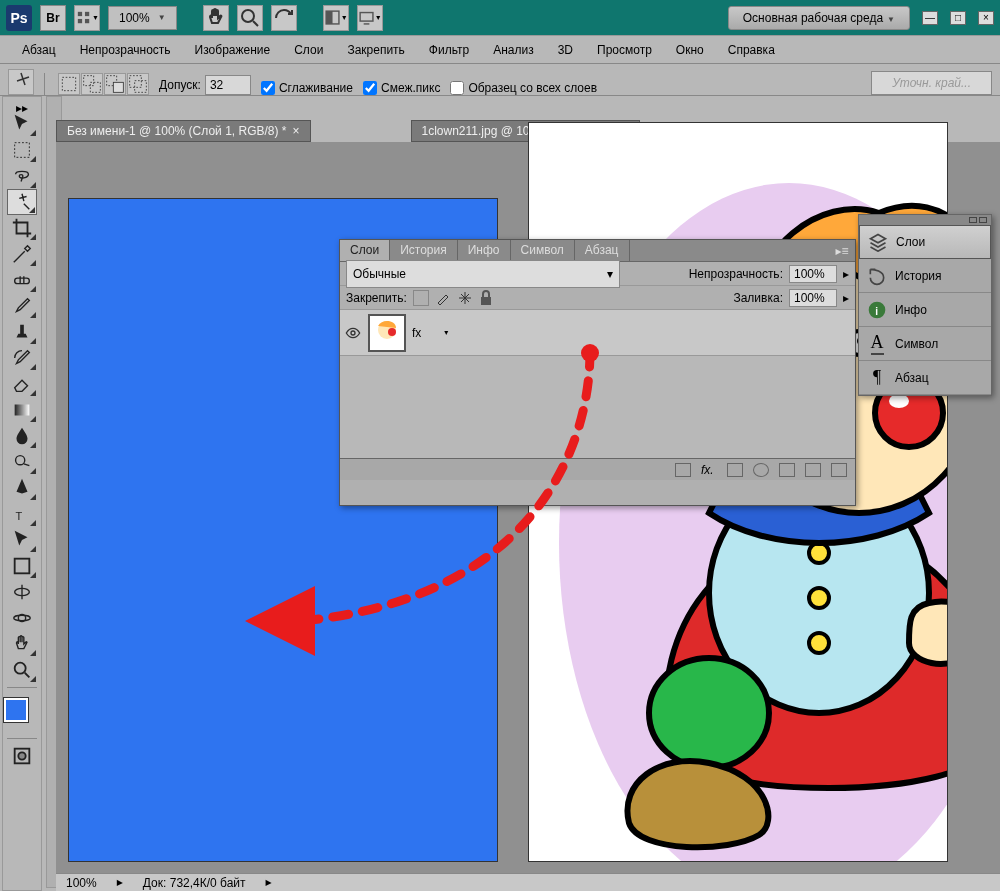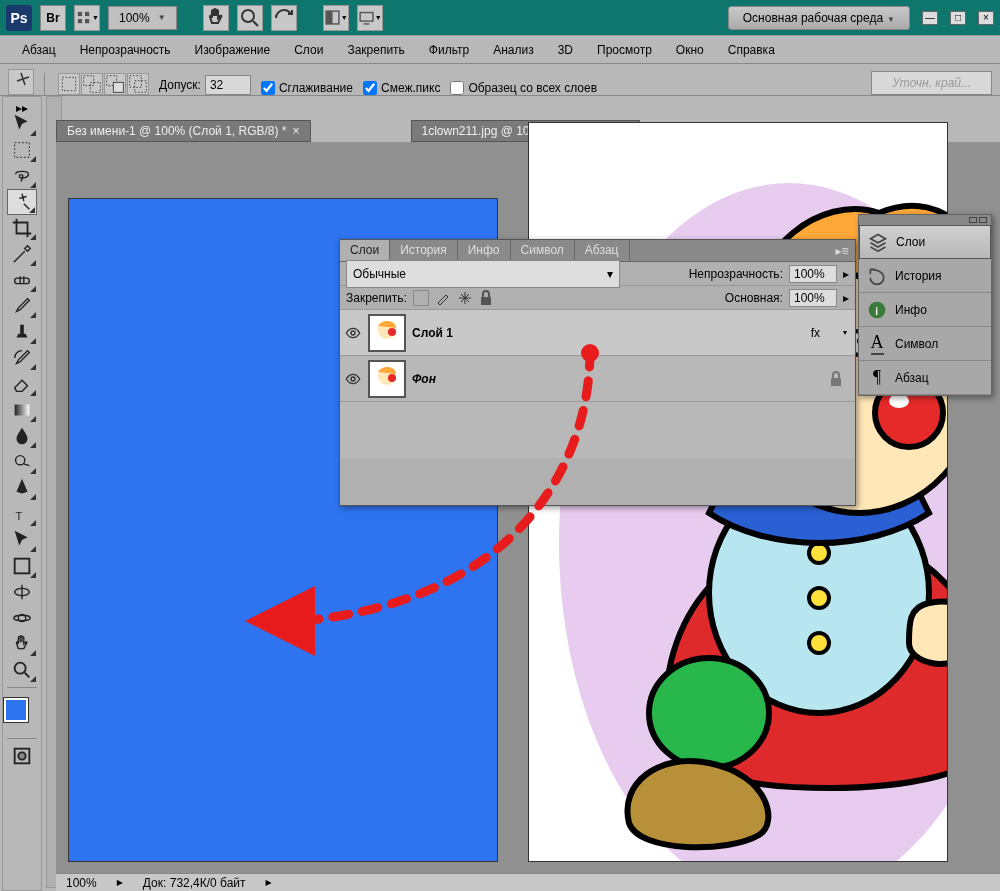--- a/index.html
+++ b/index.html
@@ -415,65 +415,52 @@
       <svg width="16" height="16">
           <path d="M3 13l8-8 2 2-8 8z" fill="none" stroke="#333"></path>
         </svg>
       <svg width="16" height="16">
           <path d="M8 2v12M2 8h12M4 4l8 8M12 4l-8 8" stroke="#333"></path>
         </svg>
       <svg width="14" height="16">
           <rect x="2" y="7" width="10" height="8" fill="#555"></rect>
           <path d="M4 7V4a3 3 0 016 0v3" fill="none" stroke="#555" stroke-width="2"></path>
         </svg>
-      <span style="margin-left:auto">Основная:</span>
+      <span style="margin-left:auto">Заливка:</span>
       <input class="lp-val" value="100%" style="">
         <span>▸</span>
     </div>
     <div class="lp-list">
       <div class="layer-item selected">
         <div class="layer-eye">
             <svg width="16" height="16" viewBox="0 0 24 24" fill="none" stroke="#333" stroke-width="2">
               <path d="M2 12s4-7 10-7 10 7 10 7-4 7-10 7S2 12 2 12z"></path>
               <circle cx="12" cy="12" r="3"></circle>
             </svg>
           </div>
         <div class="layer-thumb">
             <svg width="34" height="34" viewBox="0 0 34 34">
               <rect width="34" height="34" fill="#fff"></rect>
               <circle cx="17" cy="14" r="9" fill="#ffe7b8"></circle>
               <circle cx="22" cy="16" r="4" fill="#e62a2a"></circle>
               <path d="M8 10c4-8 18-6 18 2" fill="#ffa83a"></path>
             </svg>
           </div>
-        <span class="layer-name">Слой 1</span>
         <span style="margin-right:17px">fx</span>
         <span style="font-size:8px;margin-right:4px">▾</span>
       </div>
-      <div class="layer-item">
-        <div class="layer-eye">
-            <svg width="16" height="16" viewBox="0 0 24 24" fill="none" stroke="#333" stroke-width="2">
-              <path d="M2 12s4-7 10-7 10 7 10 7-4 7-10 7S2 12 2 12z"></path>
-              <circle cx="12" cy="12" r="3"></circle>
-            </svg>
-          </div>
-        <div class="layer-thumb">
-            <svg width="34" height="34" viewBox="0 0 34 34">
-              <rect width="34" height="34" fill="#fff"></rect>
-              <circle cx="17" cy="14" r="9" fill="#ffe7b8"></circle>
-              <circle cx="22" cy="16" r="4" fill="#e62a2a"></circle>
-              <path d="M8 10c4-8 18-6 18 2" fill="#ffa83a"></path>
-            </svg>
-          </div>
-        <span class="layer-name" style="font-style:italic">Фон</span>
-        <svg width="14" height="16" style="margin-right:8px">
-            <rect x="2" y="7" width="10" height="8" fill="#777"></rect>
-            <path d="M4 7V4a3 3 0 016 0v3" fill="none" stroke="#777" stroke-width="2"></path>
-          </svg>
-      </div>
+    </div>
+    <div class="lp-bot">
+      <span></span>
+      <span style="font-style:italic;border:none">fx.</span>
+      <span></span>
+      <span style="border-radius:50%"></span>
+      <span></span>
+      <span></span>
+      <span></span>
     </div>
   </div>
 
   <div class="dock">
     <div class="dock-head">
         <div class="dock-sq"></div>
         <div class="dock-sq"></div>
       </div>
     <div class="dock-item active">
       <div class="dock-ic">

